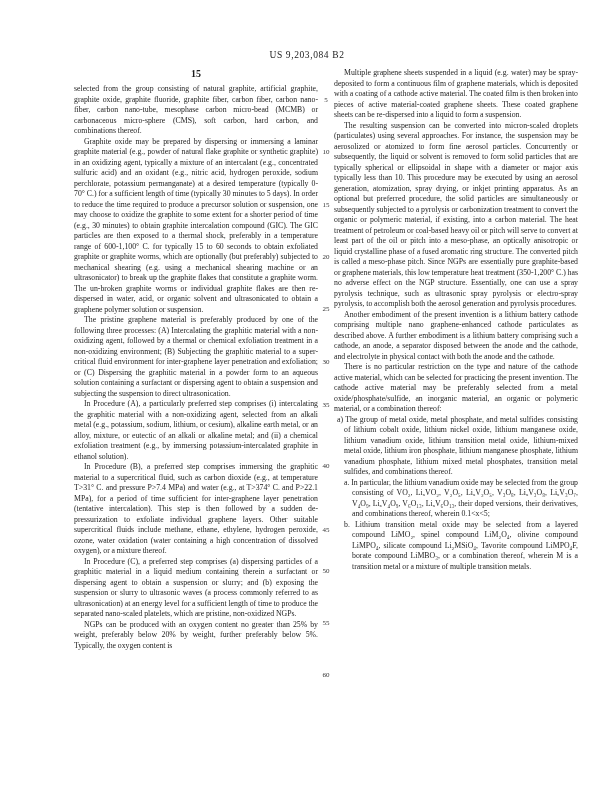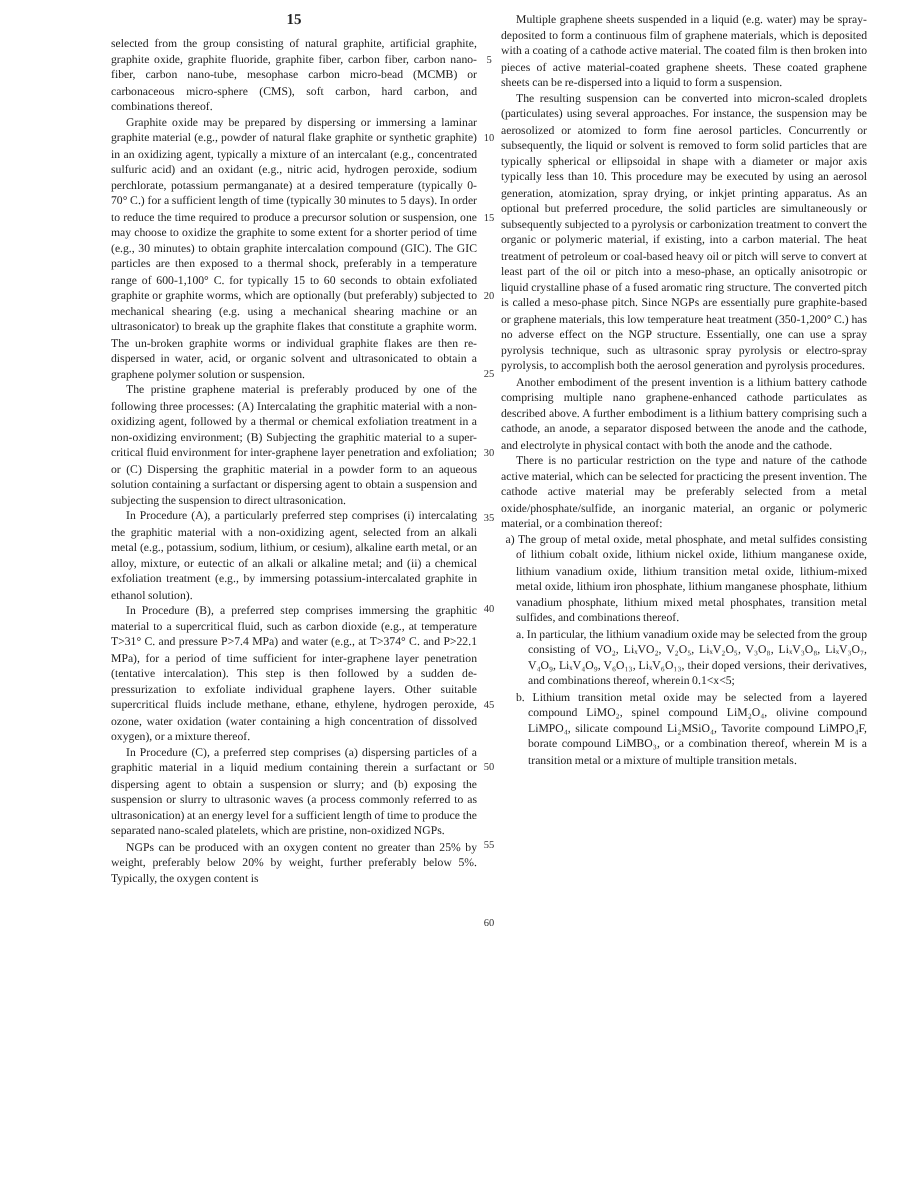--- a/index.html
+++ b/index.html
@@ -58,20 +58,21 @@
   }
   p.continuation { text-indent: 0; }
   p.indent { text-indent: 10px; }
   p.list1 { padding-left: 10px; text-indent: -7px; }
   p.list2 { padding-left: 18px; text-indent: -8px; }
 </style>
 </head>
 <body>
 
 <div class="page">
+  <div class="header">US 9,203,084 B2</div>
 
   <div class="body-area">
     <div class="col">
       <div class="col-num">15</div>
       <div>
           <p class="para continuation">selected from the group consisting of natural graphite, artificial graphite, graphite oxide, graphite fluoride, graphite fiber, carbon fiber, carbon nano-fiber, carbon nano-tube, mesophase carbon micro-bead (MCMB) or carbonaceous micro-sphere (CMS), soft carbon, hard carbon, and combinations thereof.</p>
           <p class="para indent">Graphite oxide may be prepared by dispersing or immersing a laminar graphite material (e.g., powder of natural flake graphite or synthetic graphite) in an oxidizing agent, typically a mixture of an intercalant (e.g., concentrated sulfuric acid) and an oxidant (e.g., nitric acid, hydrogen peroxide, sodium perchlorate, potassium permanganate) at a desired temperature (typically 0-70° C.) for a sufficient length of time (typically 30 minutes to 5 days). In order to reduce the time required to produce a precursor solution or suspension, one may choose to oxidize the graphite to some extent for a shorter period of time (e.g., 30 minutes) to obtain graphite intercalation compound (GIC). The GIC particles are then exposed to a thermal shock, preferably in a temperature range of 600-1,100° C. for typically 15 to 60 seconds to obtain exfoliated graphite or graphite worms, which are optionally (but preferably) subjected to mechanical shearing (e.g. using a mechanical shearing machine or an ultrasonicator) to break up the graphite flakes that constitute a graphite worm. The un-broken graphite worms or individual graphite flakes are then re-dispersed in water, acid, or organic solvent and ultrasonicated to obtain a graphene polymer solution or suspension.</p>
           <p class="para indent">The pristine graphene material is preferably produced by one of the following three processes: (A) Intercalating the graphitic material with a non-oxidizing agent, followed by a thermal or chemical exfoliation treatment in a non-oxidizing environment; (B) Subjecting the graphitic material to a super-critical fluid environment for inter-graphene layer penetration and exfoliation; or (C) Dispersing the graphitic material in a powder form to an aqueous solution containing a surfactant or dispersing agent to obtain a suspension and subjecting the suspension to direct ultrasonication.</p>
           <p class="para indent">In Procedure (A), a particularly preferred step comprises (i) intercalating the graphitic material with a non-oxidizing agent, selected from an alkali metal (e.g., potassium, sodium, lithium, or cesium), alkaline earth metal, or an alloy, mixture, or eutectic of an alkali or alkaline metal; and (ii) a chemical exfoliation treatment (e.g., by immersing potassium-intercalated graphite in ethanol solution).</p>
           <p class="para indent">In Procedure (B), a preferred step comprises immersing the graphitic material to a supercritical fluid, such as carbon dioxide (e.g., at temperature T&gt;31° C. and pressure P&gt;7.4 MPa) and water (e.g., at T&gt;374° C. and P&gt;22.1 MPa), for a period of time sufficient for inter-graphene layer penetration (tentative intercalation). This step is then followed by a sudden de-pressurization to exfoliate individual graphene layers. Other suitable supercritical fluids include methane, ethane, ethylene, hydrogen peroxide, ozone, water oxidation (water containing a high concentration of dissolved oxygen), or a mixture thereof.</p>

